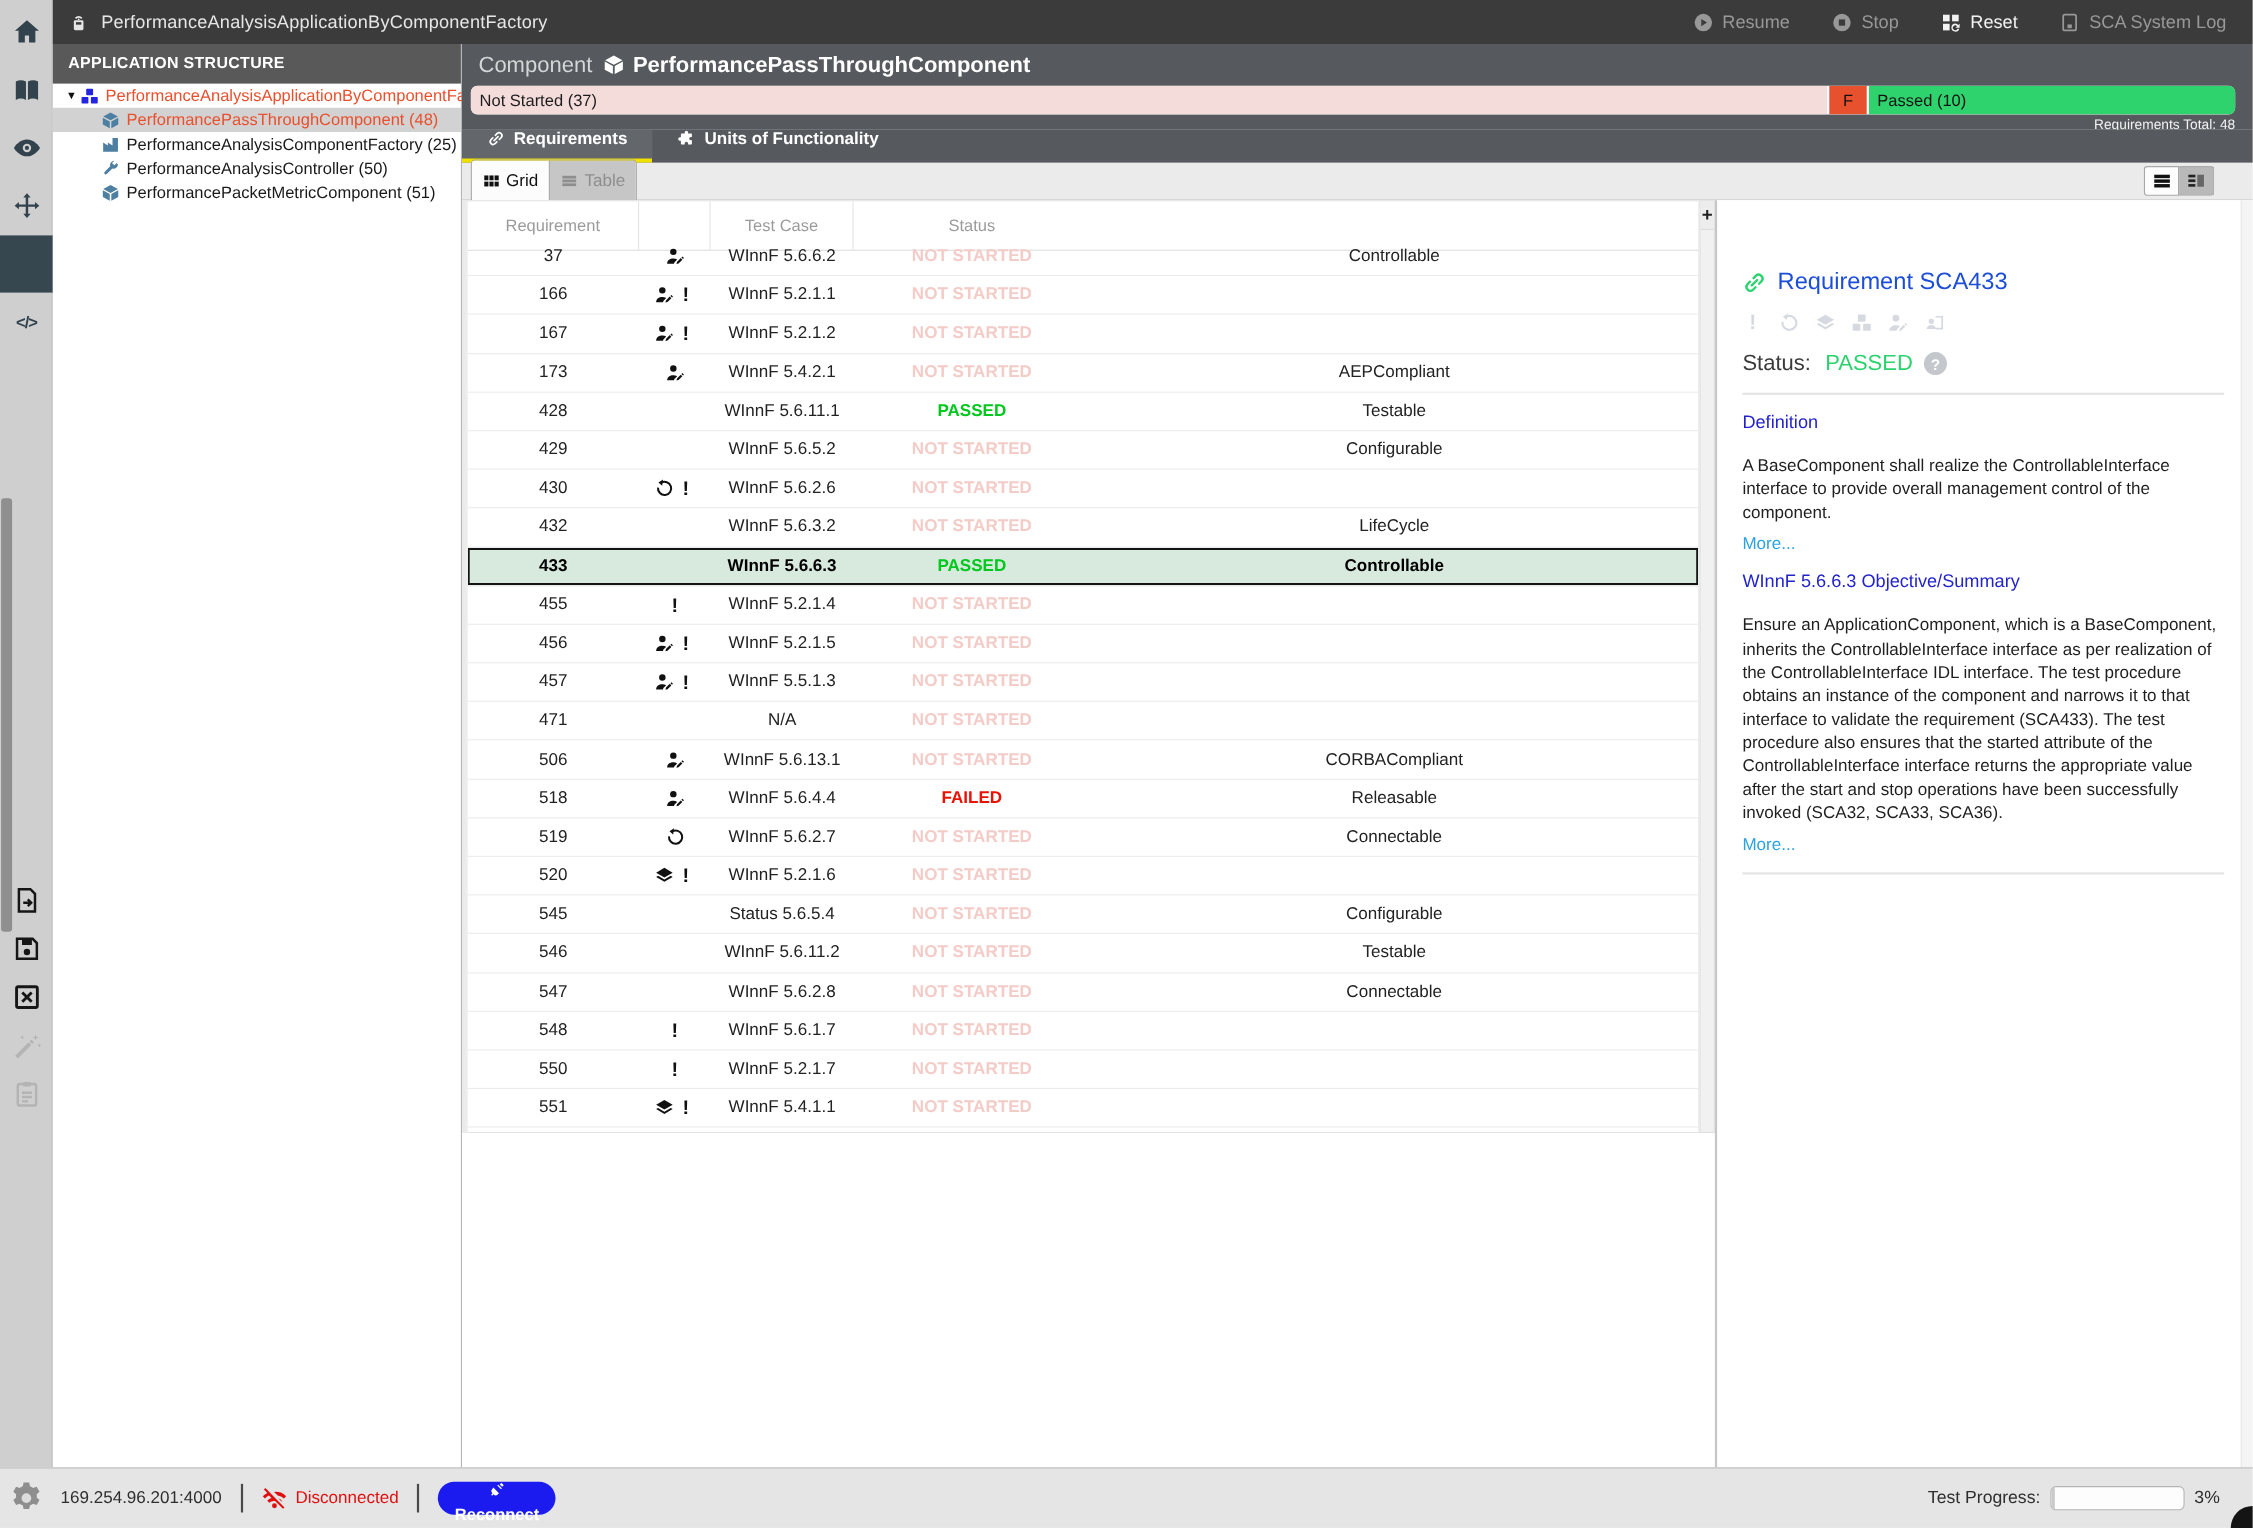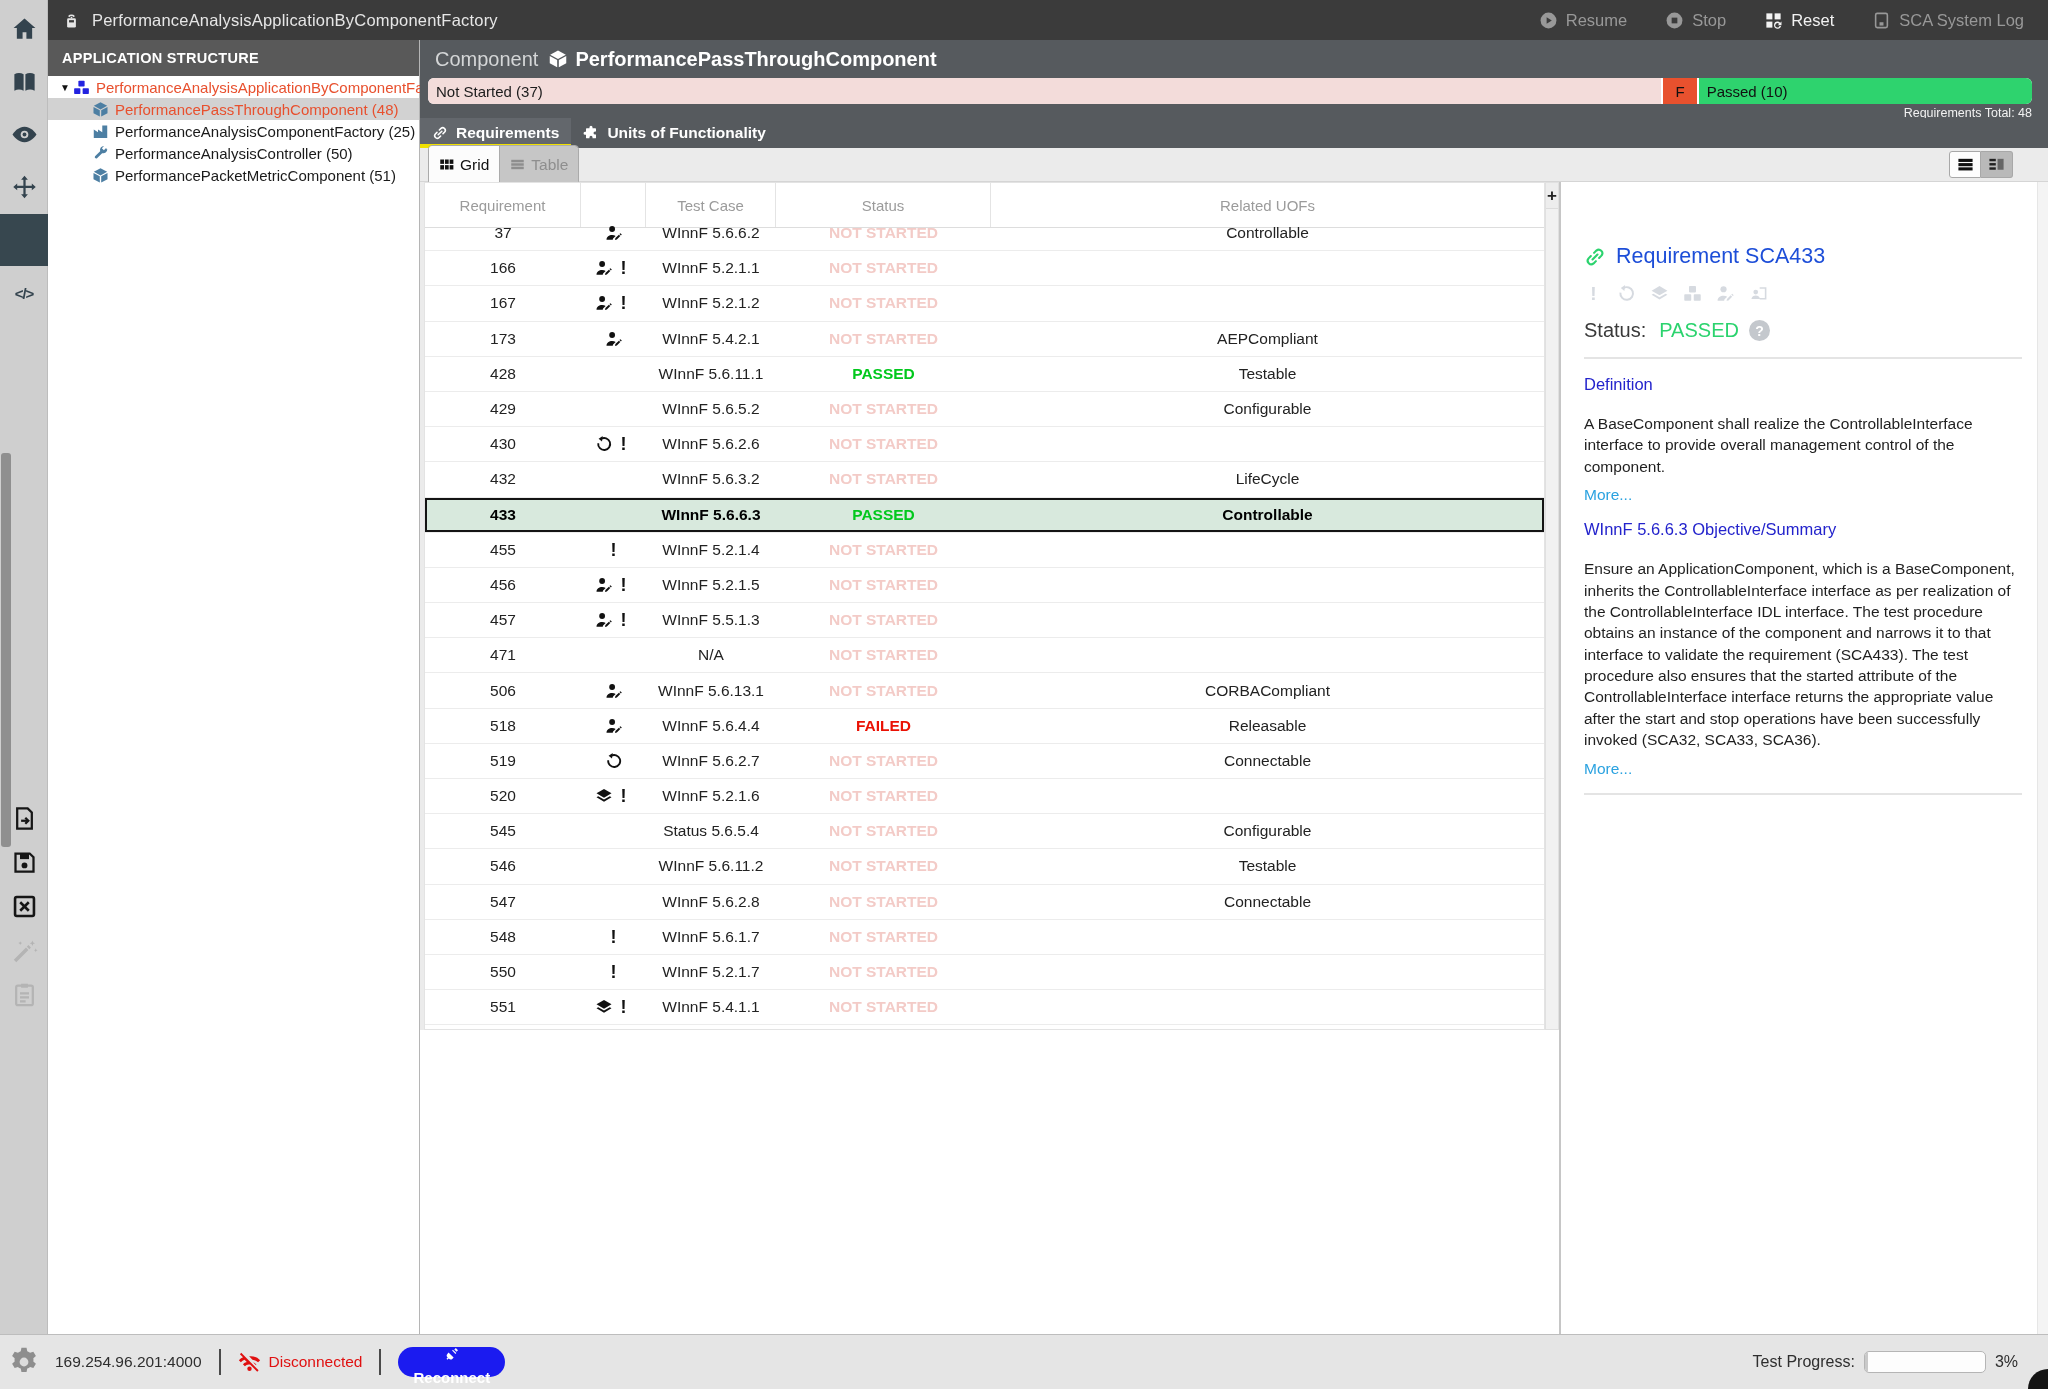--- a/index.html
+++ b/index.html
@@ -54,21 +54,21 @@
   #comp-title .lbl { color:#d4d6d7; font-size:20px; }
   #comp-title .icon { width:20px; height:20px; color:#ffffff; margin:0 7px 0 10px; }
   #comp-title .name { color:#ffffff; font-size:20px; font-weight:bold; }
   #req-progress { position:absolute; left:8px; right:16px; top:38px; height:26px; background:#ffffff;
     border-radius:6px; display:flex; gap:2px; overflow:hidden; }
   .seg { height:100%; display:flex; align-items:center; font-size:15px; padding:0 8px; white-space:nowrap; }
   #req-total { position:absolute; right:16px; top:66px; font-size:12.5px; color:#f2f2f2; }
 
   
   #tab-bar { position:absolute; left:420px; top:118px; width:1628px; height:30px; background:#565a5e; display:flex; }
-  .tab { display:flex; align-items:center; gap:8px; padding:0 12px; color:#ffffff; font-weight:bold;
+  .tab { display:flex; gap:8px; padding:0 23px; color:#ffffff; font-weight:bold;
     font-size:15.5px; cursor:default; }
   .tab .icon { width:16px; height:16px; }
   .tab.active { background:#63676c; box-shadow: inset 0 -4px 0 0 #f0e000; }
 
   
   #toolbar { position:absolute; left:420px; top:148px; width:1628px; height:34px; background:#ebebeb;
     border-bottom:1px solid #d5d5d5; display:flex; align-items:center; }
   #seg-group { display:flex; margin-left:8px; border:1px solid #aaaaaa; border-radius:4px; overflow:hidden; }
   .seg-btn { display:flex; align-items:center; gap:6px; height:38px; padding:0 10px; font-size:15.5px; font-weight:normal; }
   .seg-btn .icon { width:15px; height:15px; }
@@ -427,21 +427,20 @@
   </div>
 </div>
 
 <div id="grid-strip"></div>
 <div id="grid-panel">
   <div class="g-row" id="grid-head">
       <div class="hc">Requirement</div>
       <div class="hc"></div>
       <div class="hc">Test Case</div>
       <div class="hc">Status</div>
-      <div class="hc">Related UOFs</div>
     </div>
   <div id="grid-body">
       <div class="g-row t-row">
         <div>37</div>
         <div class="cell-icons">
           <span class="icon">
             <svg viewBox="0 0 24 24" fill="currentColor">
               <circle cx="9.5" cy="6.6" r="3.9"></circle>
               <path d="M2 21c0-4 3.5-6.3 7.5-6.3 1.8 0 3.4.5 4.7 1.3l-3.4 3.4-.5 1.6z"></path>
               <path d="M13.3 21.3l.6-2.5 4.6-4.6 1.9 1.9-4.6 4.6zM19.3 13.4l1.2-1.2 1.9 1.9-1.2 1.2z"></path>

